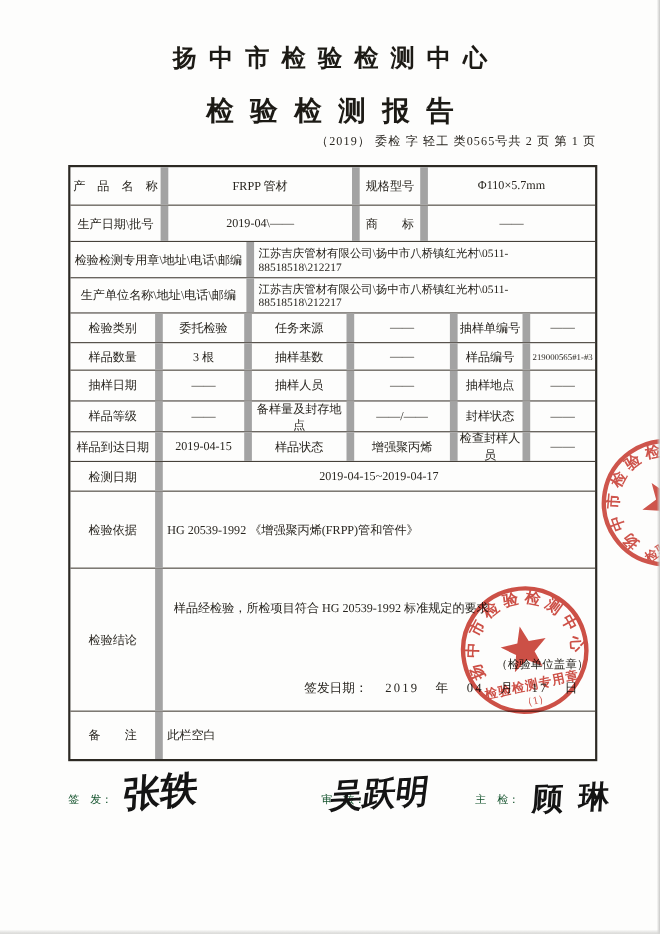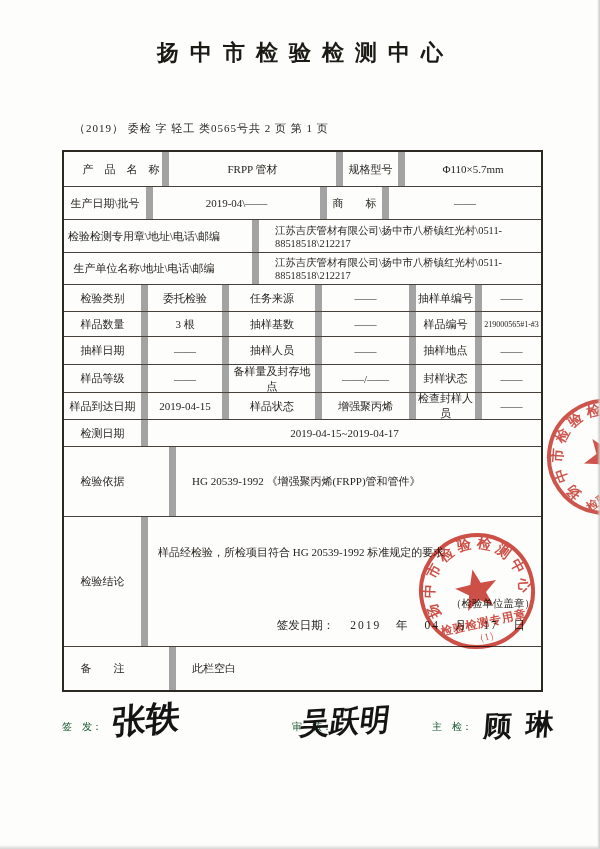--- a/index.html
+++ b/index.html
@@ -11,31 +11,31 @@
   .edge-r { position:absolute; right:0; top:0; bottom:0; width:3px;
     background:linear-gradient(to left,#c8c8c6,rgba(200,200,198,0)); }
   .edge-b { position:absolute; left:0; right:0; bottom:0; height:4px;
     background:linear-gradient(to top,#d6d6d4,rgba(214,214,212,0)); }
 
   .org-title { position:absolute; top:38px; left:0; right:0; text-align:center;
     font-size:22px; font-weight:bold; letter-spacing:11px; text-indent:11px; color:#1c1a15; }
   .report-title { position:absolute; top:84px; left:0; right:0; text-align:center;
     font-size:25px; font-weight:bold; letter-spacing:15px; text-indent:15px; color:#1c1a15; }
   .doc-line { position:absolute; top:121px; left:74px; right:58px;
-    display:flex; justify-content:flex-start; font-size:11px; letter-spacing:1px; }
+    display:flex; justify-content:flex-end; font-size:11px; letter-spacing:1px; }
 
   .tbl { position:absolute; left:62px; top:150px; width:477px;
     border:2.5px solid #2c2923; background:#fdfdfc; box-sizing:content-box; }
   .tr { display:flex; border-top:1px solid #46413a; box-sizing:border-box; }
-  .tr.first { border-top:none;margin-left:16px; }
+  .tr.first { border-top:none; }
   .td { border-left:7px solid #a3a3a3; display:flex; align-items:center;
     justify-content:center; text-align:center; font-size:11px; box-sizing:border-box;
     overflow:hidden; }
   .td.nl { border-left:none; }
-  .td.left { justify-content:flex-start; text-align:left; padding-left:16px; padding-right:4px;margin-left:28px; }
+  .td.left { justify-content:flex-start; text-align:left; padding-left:4px; padding-right:4px; }
   .small { font-size:10.4px; }
   .tiny { font-size:8px; letter-spacing:0; }
   
   .h34{height:34px}.h33{height:33px}.h32{height:32px}.h27{height:27px}
   .h25{height:25px}.h28{height:28px}.h70{height:70px}.h130{height:130px}.h44{height:44px}
   
   .wa1{width:82px}.wa2{width:174px}.wa3{width:62px}.wa4{flex:1}
   
   .wb1{width:160px}.wb2{flex:1}
   
@@ -70,20 +70,21 @@
     letter-spacing:4.5px; font-family:"Liberation Serif", serif; }
   .seal-title { fill:var(--seal-color,#c8372d); font-size:11.5px; font-weight:bold; letter-spacing:1px; }
   .seal-num { fill:var(--seal-color,#c8372d); font-size:10px; }
 </style>
 </head>
 <body>
 
 <div class="page">
 
   <div class="org-title">扬中市检验检测中心</div>
+  <div class="report-title">检验检测报告</div>
   <div class="doc-line">
     <span>（2019） 委检 字 轻工 类0565号</span>
     <span>共 2 页 第 1 页</span>
   </div>
 
   <div class="tbl">
 
     <div class="tr first h34">
       <div class="td nl wa1">产　品　名　称</div>
       <div class="td wa2">FRPP 管材</div>

